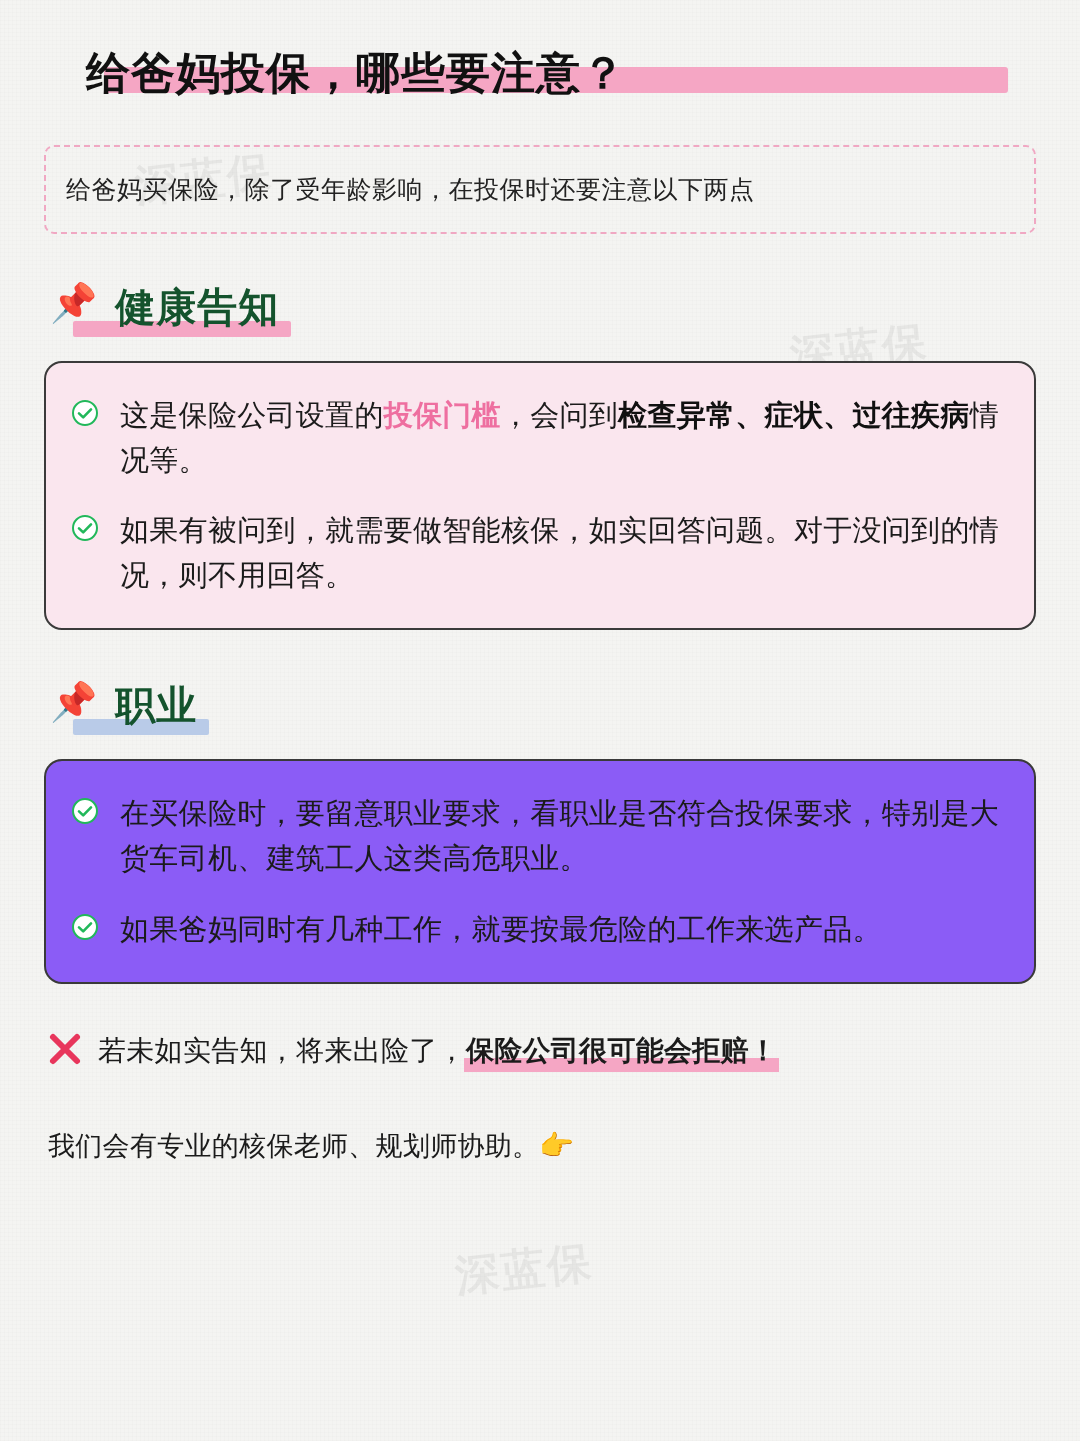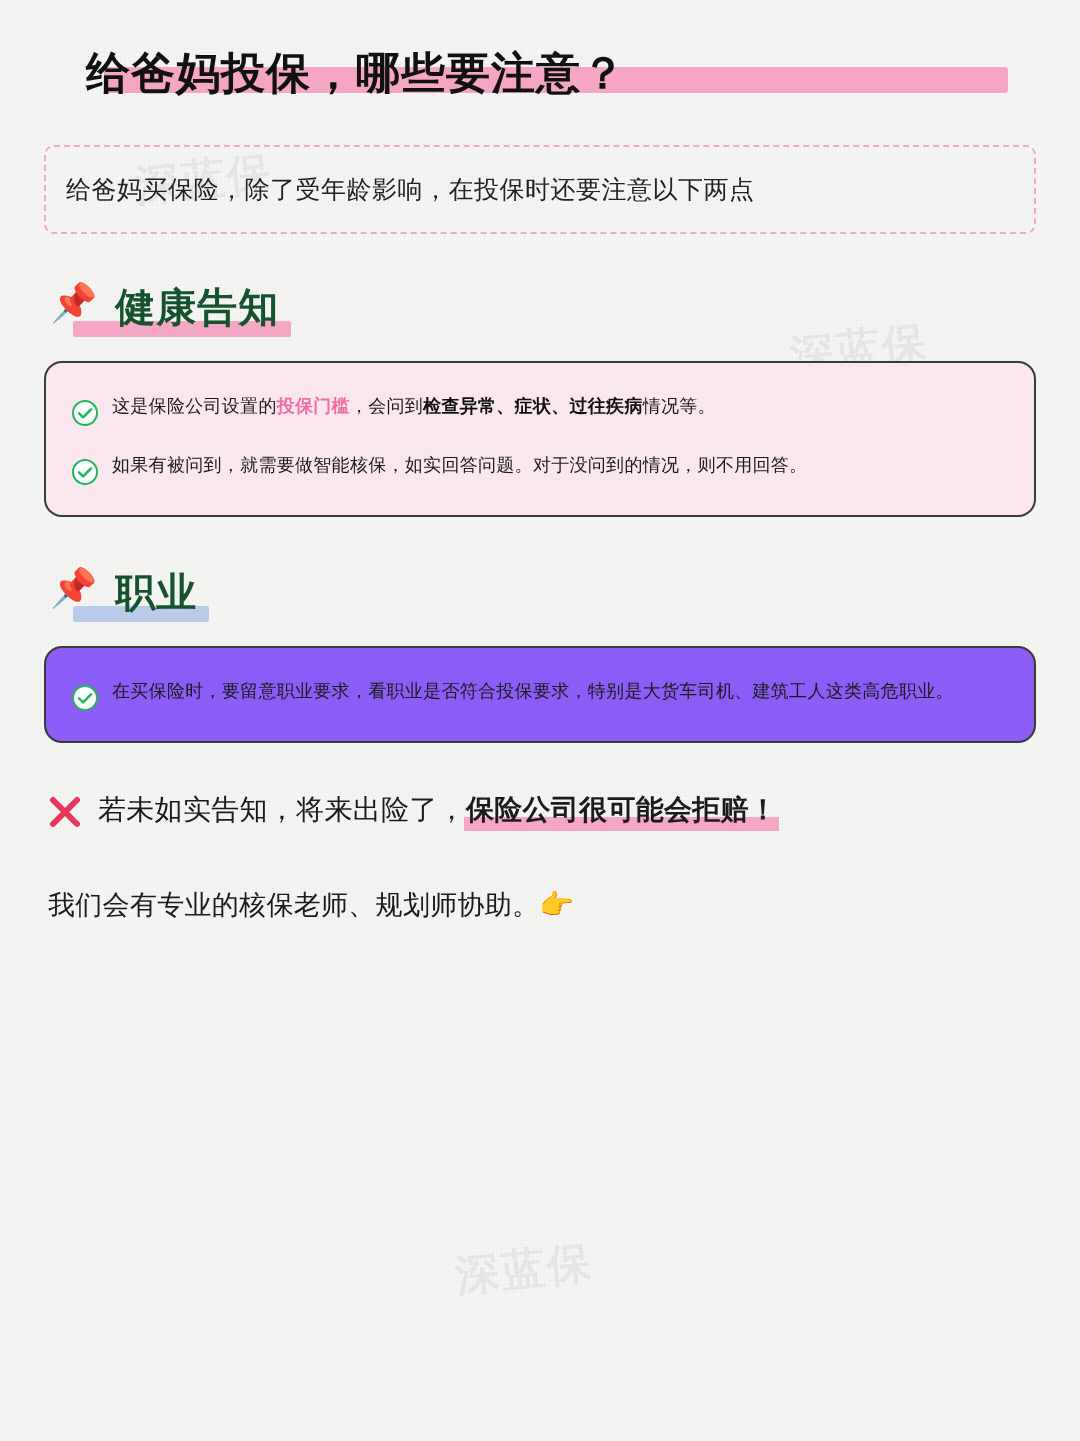--- a/index.html
+++ b/index.html
@@ -142,32 +142,33 @@
     margin-bottom: 26px;
   }
   .bullet-row:last-child { margin-bottom: 0; }
   .check-icon {
     flex: 0 0 auto;
     width: 26px;
     height: 26px;
     margin-top: 7px;
   }
   .bullet-text {
-    font-size: 18px;
+    font-size: 29px;
     line-height: 1.55;
     color: #1b1b1b;
     letter-spacing: 0.3px;
+    margin-left: 8px;
   }
   .bullet-text b { font-weight: 800; color: #111; }
   .bullet-text .pink-strong { font-weight: 800; color: #ee6fa0; }
 
   
   .warning-row {
     display: flex;
-    align-items: flex-end;
+    align-items: flex-start;
     gap: 16px;
     margin: 4px 0 54px 4px;
   }
   .x-icon {
     flex: 0 0 auto;
     width: 34px;
     height: 34px;
   }
   .warning-text {
     font-size: 28px;
@@ -264,20 +265,27 @@
   <div class="card card-blue">
 
     <div class="bullet-row">
       <svg class="check-icon" viewBox="0 0 26 26">
         <circle cx="13" cy="13" r="12" fill="#ffffff" stroke="#21b85a" stroke-width="2"></circle>
         <path d="M7 13.4 L11.2 17.4 L19 9.4" fill="none" stroke="#21b85a" stroke-width="2.6" stroke-linecap="round" stroke-linejoin="round"></path>
       </svg>
       <div class="bullet-text">在买保险时，要留意职业要求，看职业是否符合投保要求，特别是大货车司机、建筑工人这类高危职业。</div>
     </div>
 
+    <div class="bullet-row">
+      <svg class="check-icon" viewBox="0 0 26 26">
+        <circle cx="13" cy="13" r="12" fill="#ffffff" stroke="#21b85a" stroke-width="2"></circle>
+        <path d="M7 13.4 L11.2 17.4 L19 9.4" fill="none" stroke="#21b85a" stroke-width="2.6" stroke-linecap="round" stroke-linejoin="round"></path>
+      </svg>
+      <div class="bullet-text">如果爸妈同时有几种工作，就要按最危险的工作来选产品。</div>
+    </div>
 
   </div>
 
   <div class="warning-row">
     <svg class="x-icon" viewBox="0 0 34 34">
       <path d="M5 5 L29 29 M29 5 L5 29" stroke="#e8365c" stroke-width="6" stroke-linecap="round"></path>
     </svg>
     <div class="warning-text">
       <span>若未如实告知，将来出险了，</span><span class="strong-hl">保险公司很可能会拒赔！</span>
     </div>

